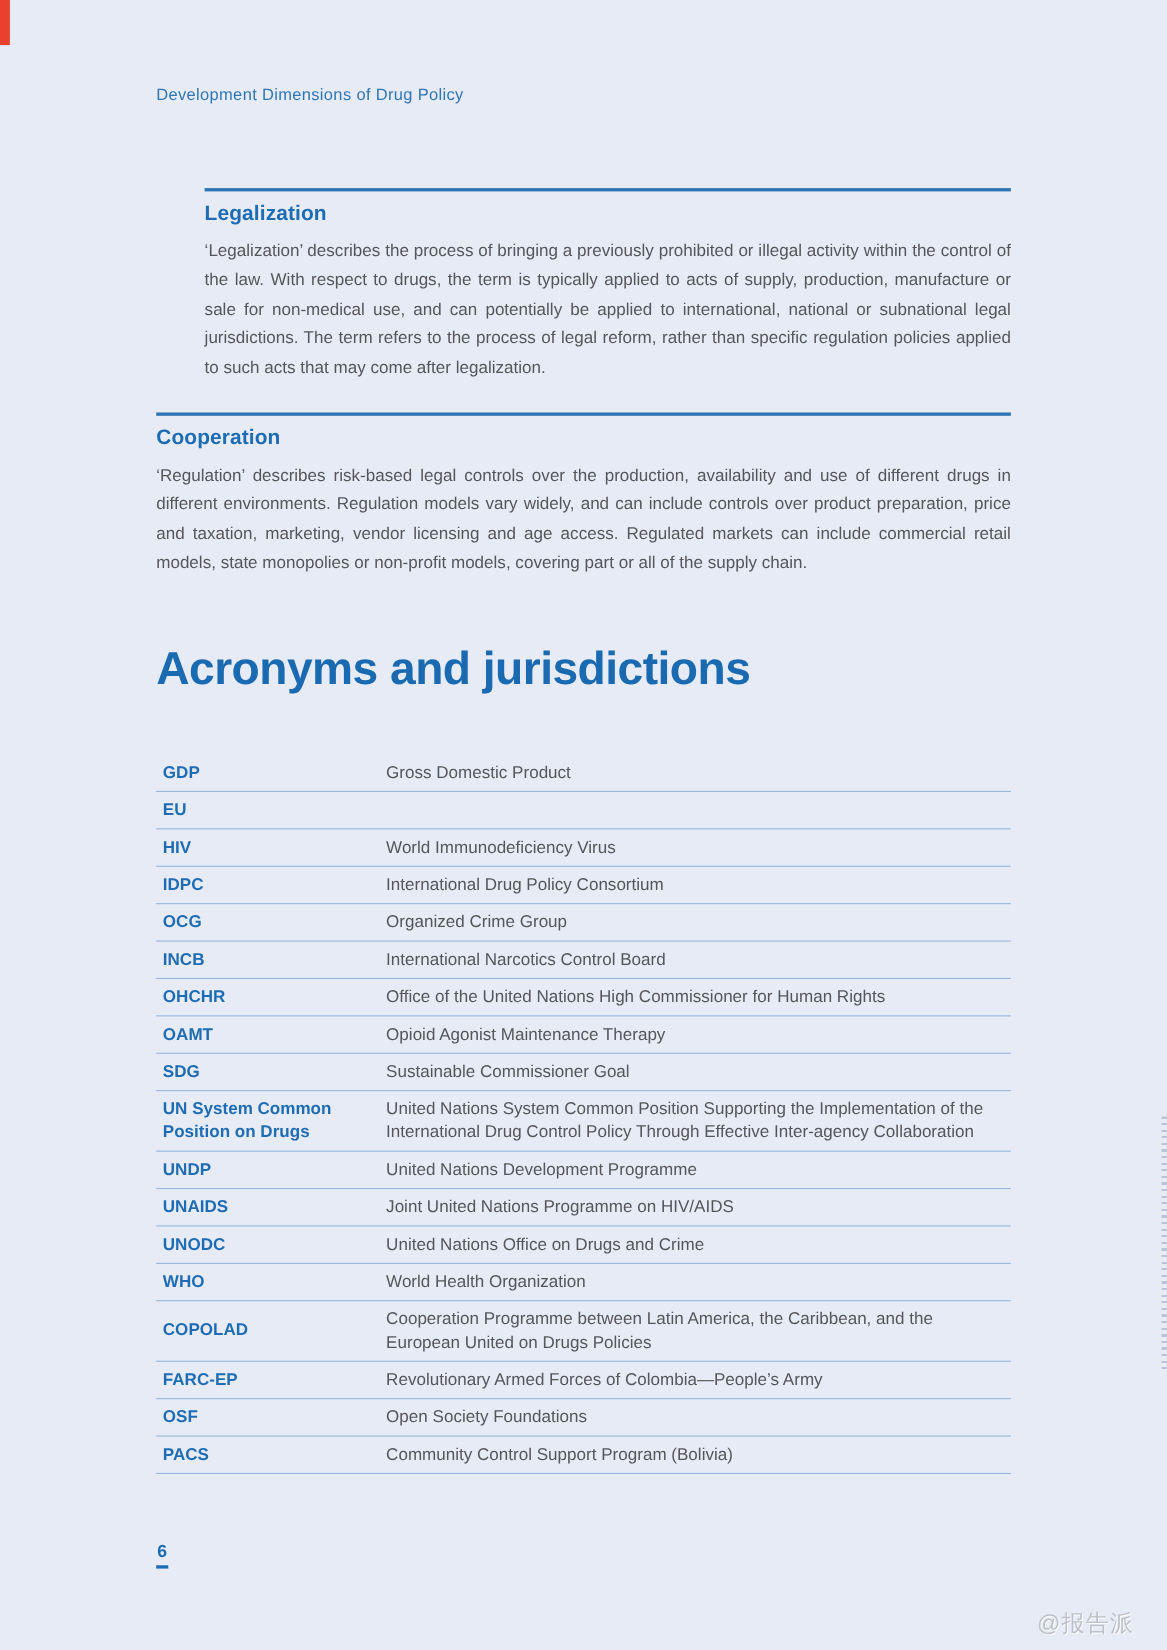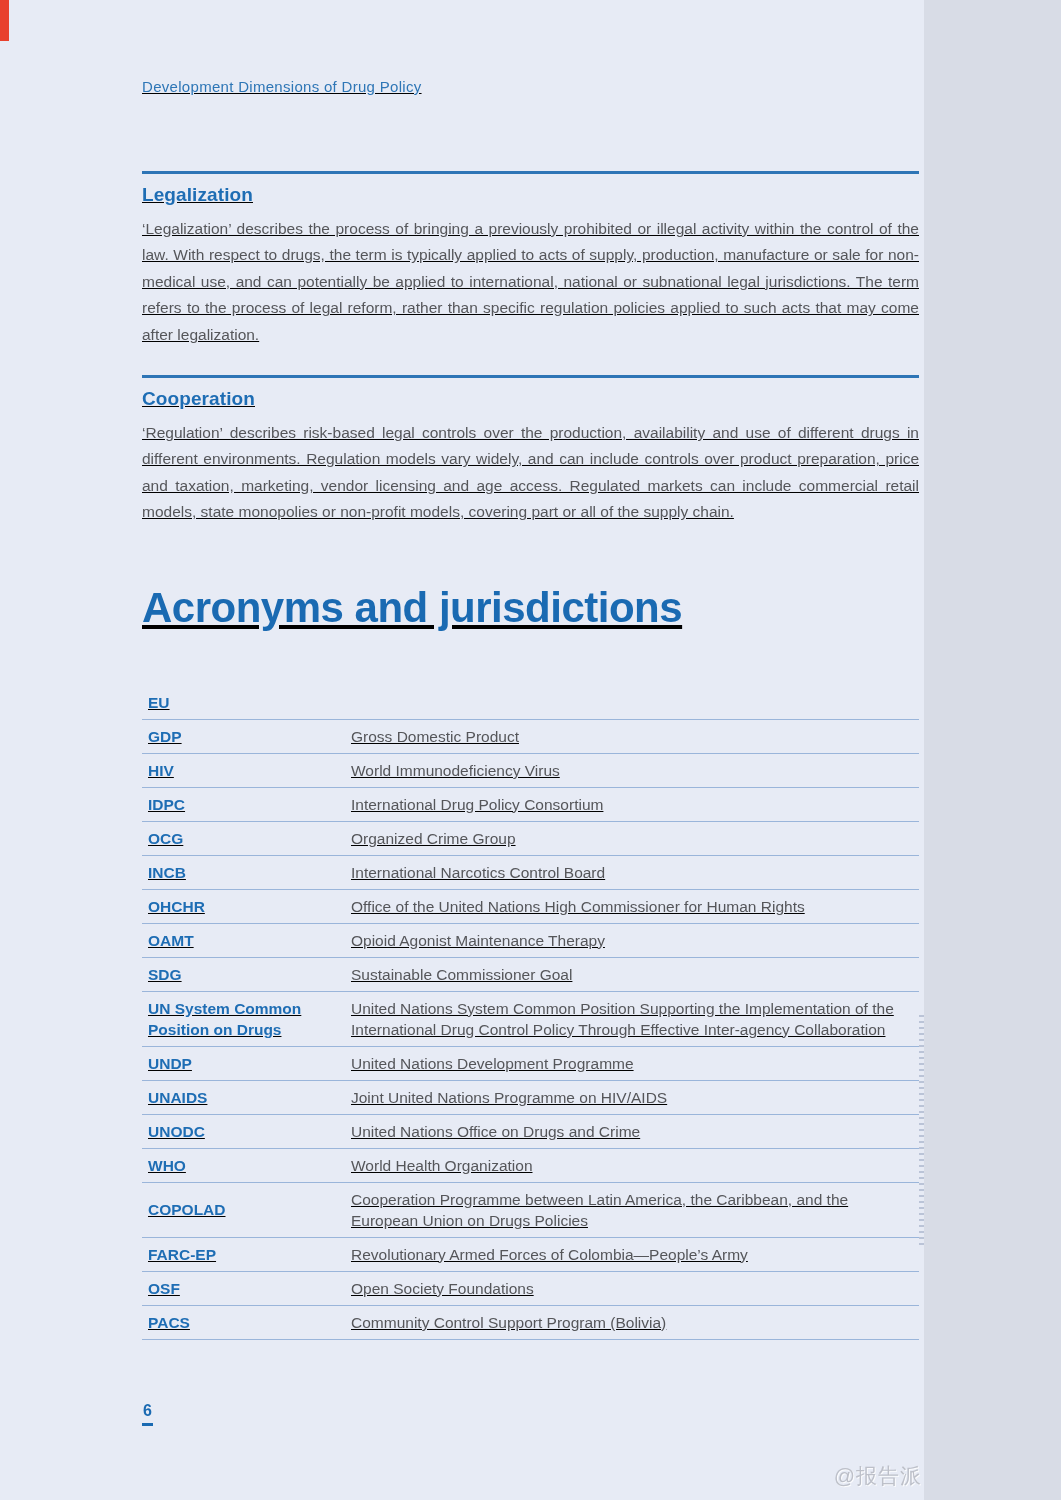--- a/index.html
+++ b/index.html
@@ -8,25 +8,24 @@
     --rule:#2e75b6;
     --divider:#9ab5da;
     --body-text:#55565a;
     --watermark:#bdc0c9;
     --redtab:#e8412d;
   }
   html,body{margin:0;padding:0;}
   body{background:#d8dce6;font-family:"Liberation Sans","DejaVu Sans",sans-serif;}
   .page{
     position:relative;
-    width:924px;
+    width:1061px;
     height:1500px;
     background:var(--bg);
     overflow:hidden;
-    text-decoration:underline;
   }
   .red-tab{
     position:absolute;
     left:0;top:0;
     width:9px;height:41px;
     background:var(--redtab);
   }
   .content{
     position:relative;
     margin:0 142px;
@@ -36,21 +35,21 @@
   .running-header{
     font-size:15px;
     letter-spacing:.3px;
     color:#2e76b6;
     font-weight:500;
   }
   .section{
     border-top:3px solid var(--rule);
     padding-top:10px;
   }
-  .section.first{margin-top:76px;}
+  .section.first{margin-top:76px;margin-left:44px;}
   .section.second{margin-top:27px;}
   .section-heading{
     font-size:19px;
     font-weight:bold;
     color:var(--accent);
     letter-spacing:.1px;
   }
   .section-body{
     margin-top:10px;
     font-size:15.5px;
@@ -95,21 +94,21 @@
     display:inline-block;
     margin-top:62px;
     font-size:16px;
     font-weight:bold;
     color:#1a6ab2;
     border-bottom:3px solid #1a6ab2;
     padding:0 1px 3px 1px;
   }
   .watermark{
     position:absolute;
-    right:2px;
+    right:30px;
     bottom:10px;
     font-size:21px;
     color:var(--watermark);
     text-shadow:1px 1px 0 rgba(255,255,255,.85);
     letter-spacing:1px;
   }
   .edge-artifact{
     position:absolute;
     right:0;
     top:1015px;
@@ -142,28 +141,28 @@
     <div class="section second">
       <div class="section-heading">Cooperation</div>
       <div class="section-body">‘Regulation’ describes risk-based legal controls over the production, availability and use of different drugs in different environments. Regulation models vary widely, and can include controls over product preparation, price and taxation, marketing, vendor licensing and age access. Regulated markets can include commercial retail models, state monopolies or non-profit models, covering part or all of the supply chain.</div>
     </div>
 
     <h1 class="page-title">Acronyms and jurisdictions</h1>
 
     <div class="acro-table">
 
     <div class="acro-row">
+          <div class="acro-abbr">GDP</div>
+          <div class="acro-def">Gross Domestic Product</div>
+        </div>
+        <div class="acro-row">
           <div class="acro-abbr">EU</div>
           <div class="acro-def"></div>
         </div>
         <div class="acro-row">
-          <div class="acro-abbr">GDP</div>
-          <div class="acro-def">Gross Domestic Product</div>
-        </div>
-        <div class="acro-row">
           <div class="acro-abbr">HIV</div>
           <div class="acro-def">World Immunodeficiency Virus</div>
         </div>
         <div class="acro-row">
           <div class="acro-abbr">IDPC</div>
           <div class="acro-def">International Drug Policy Consortium</div>
         </div>
         <div class="acro-row">
           <div class="acro-abbr">OCG</div>
           <div class="acro-def">Organized Crime Group</div>
@@ -199,21 +198,21 @@
         <div class="acro-row">
           <div class="acro-abbr">UNODC</div>
           <div class="acro-def">United Nations Office on Drugs and Crime</div>
         </div>
         <div class="acro-row">
           <div class="acro-abbr">WHO</div>
           <div class="acro-def">World Health Organization</div>
         </div>
         <div class="acro-row">
           <div class="acro-abbr">COPOLAD</div>
-          <div class="acro-def">Cooperation Programme between Latin America, the Caribbean, and the European Union on Drugs Policies</div>
+          <div class="acro-def">Cooperation Programme between Latin America, the Caribbean, and the European United on Drugs Policies</div>
         </div>
         <div class="acro-row">
           <div class="acro-abbr">FARC-EP</div>
           <div class="acro-def">Revolutionary Armed Forces of Colombia—People’s Army</div>
         </div>
         <div class="acro-row">
           <div class="acro-abbr">OSF</div>
           <div class="acro-def">Open Society Foundations</div>
         </div>
         <div class="acro-row">

